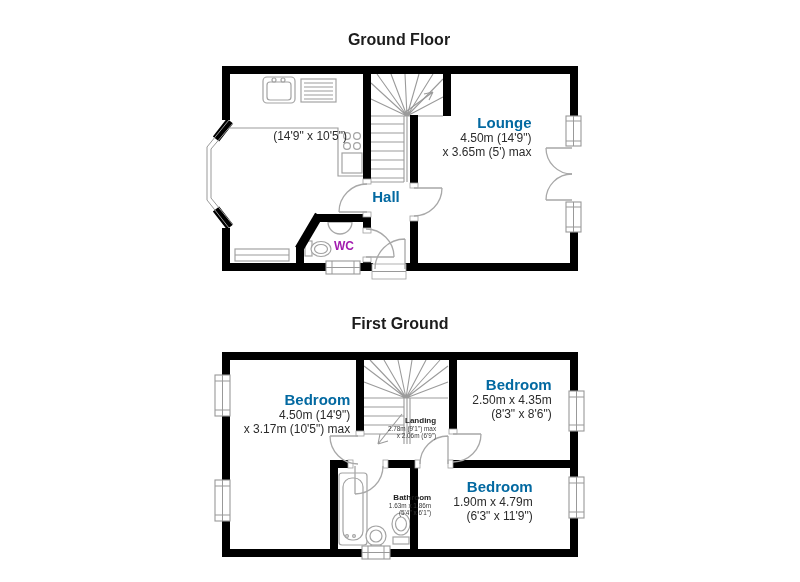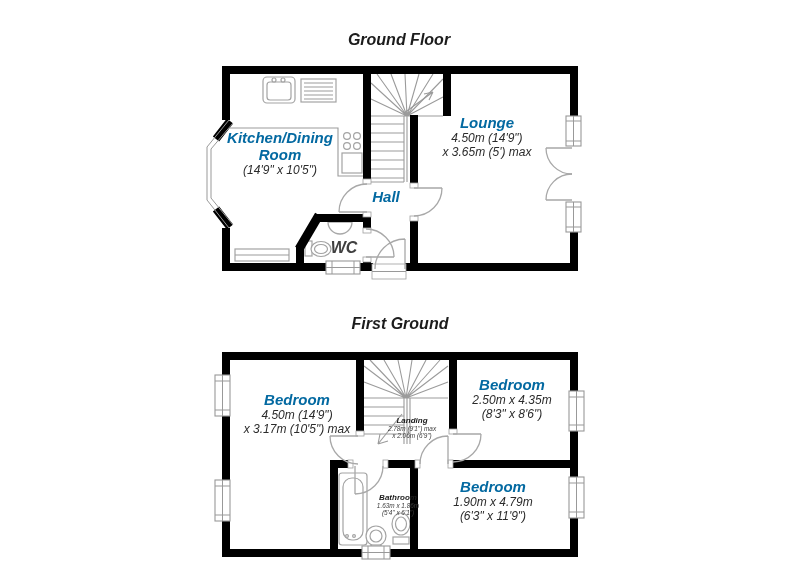--- a/index.html
+++ b/index.html
@@ -6,26 +6,26 @@
   .canvas{position:relative;width:800px;height:582px;background:#ffffff;overflow:hidden;
           font-family:"Liberation Sans", sans-serif;}
   svg{position:absolute;left:0;top:0;}
   .wl{fill:#000000;stroke:none;}
   .gl{stroke:#a8a8a8;stroke-width:1.3;fill:none;}
   .st{stroke:#9b9b9b;stroke-width:1.1;fill:none;}
   .fx{stroke:#a3a3a3;stroke-width:1.2;fill:#ffffff;}
   .wn{stroke:#999999;stroke-width:1.1;fill:#ffffff;}
   .wnl{stroke:#999999;stroke-width:1;fill:none;}
   .fr{fill:#ffffff;stroke:#9e9e9e;stroke-width:0.8;}
-  .lbl{position:absolute;transform:translateX(-50%);text-align:center;white-space:nowrap;font-style:italic;}
+  .lbl{position:absolute;transform:translateX(-50%);text-align:right;white-space:nowrap;}
   .wrap{white-space:normal;}
   .title{font-weight:bold;font-size:16px;color:#1c1c1c;}
   .rname{font-weight:bold;font-size:15px;line-height:17px;color:#0369a1;}
   .rdim{font-size:12px;line-height:14px;color:#2b2b2b;}
-  .sname{font-weight:bold;font-size:16px;color:#404040;}
+  .sname{font-weight:bold;font-size:12px;color:#a21caf;}
   .tname{font-weight:bold;font-size:8px;line-height:9px;color:#1c1c1c;}
   .tdim{font-size:6.4px;line-height:7px;color:#3a3a3a;}
 </style>
 </head>
 <body>
 
 <div class="canvas">
 
 <svg width="800" height="582" viewBox="0 0 800 582">
 
@@ -212,21 +212,20 @@
       <path class="wnl" d="M362,552.5 H390 M368,546 V559 M384,546 V559"></path>
     </g>
   </g>
 </svg>
 
 <div class="lbl title" style="left:399px;top:31px">
   <span>Ground Floor</span>
 </div>
 
 <div class="lbl wrap" style="left:280px;top:129px;width:134px">
-  <div class="rname">Kitchen/Dining Room</div>
   <div class="rdim">(14'9" x 10'5")</div>
 </div>
 
 <div class="lbl" style="left:487px;top:114px">
   <div class="rname">Lounge</div>
   <div class="rdim">4.50m (14'9")</div>
   <div class="rdim">x 3.65m (5') max</div>
 </div>
 
 <div class="lbl" style="left:386px;top:188px">
@@ -258,19 +257,19 @@
   <div class="rdim">1.90m x 4.79m</div>
   <div class="rdim">(6'3" x 11'9")</div>
 </div>
 
 <div class="lbl" style="left:412px;top:416px">
   <div class="tname">Landing</div>
   <div class="tdim">2.78m (9'1") max</div>
   <div class="tdim">x 2.06m (6'9")</div>
 </div>
 
-<div class="lbl" style="left:398px;top:493px">
+<div class="lbl" style="left:410px;top:493px">
   <div class="tname">Bathroom</div>
   <div class="tdim">1.63m x 1.86m</div>
   <div class="tdim">(5'4" x 6'1")</div>
 </div>
 
 </div>
 
 </body></html>

